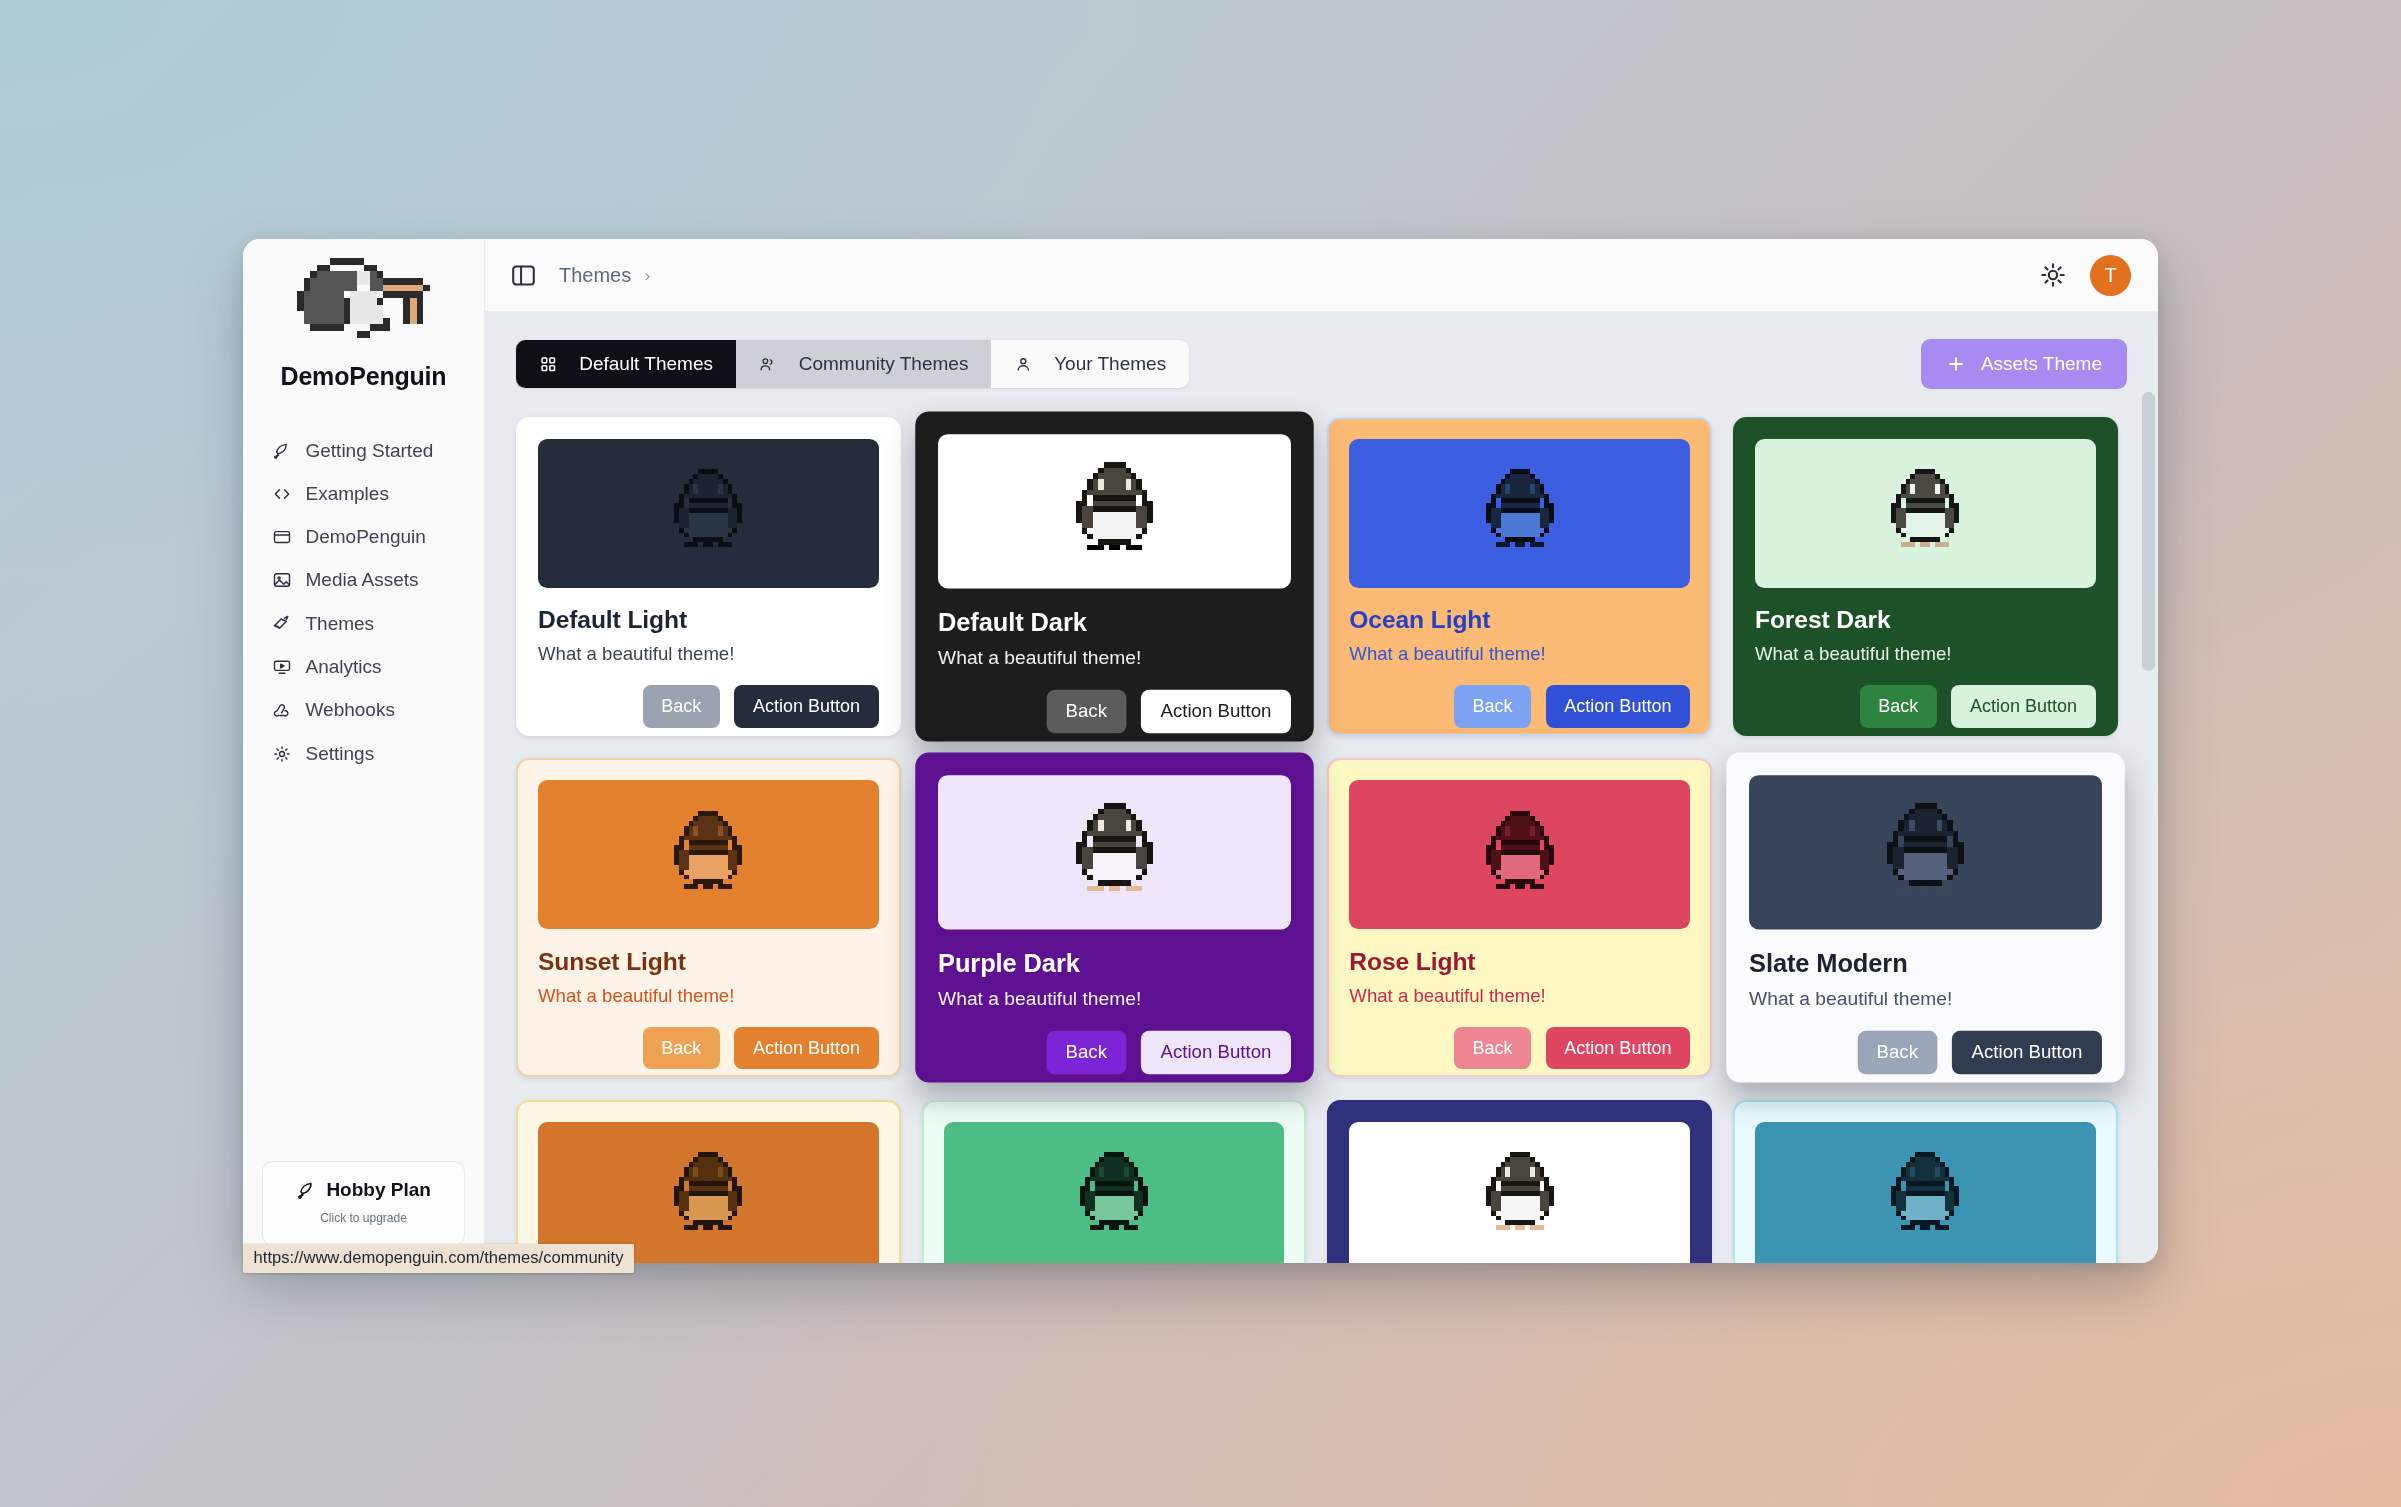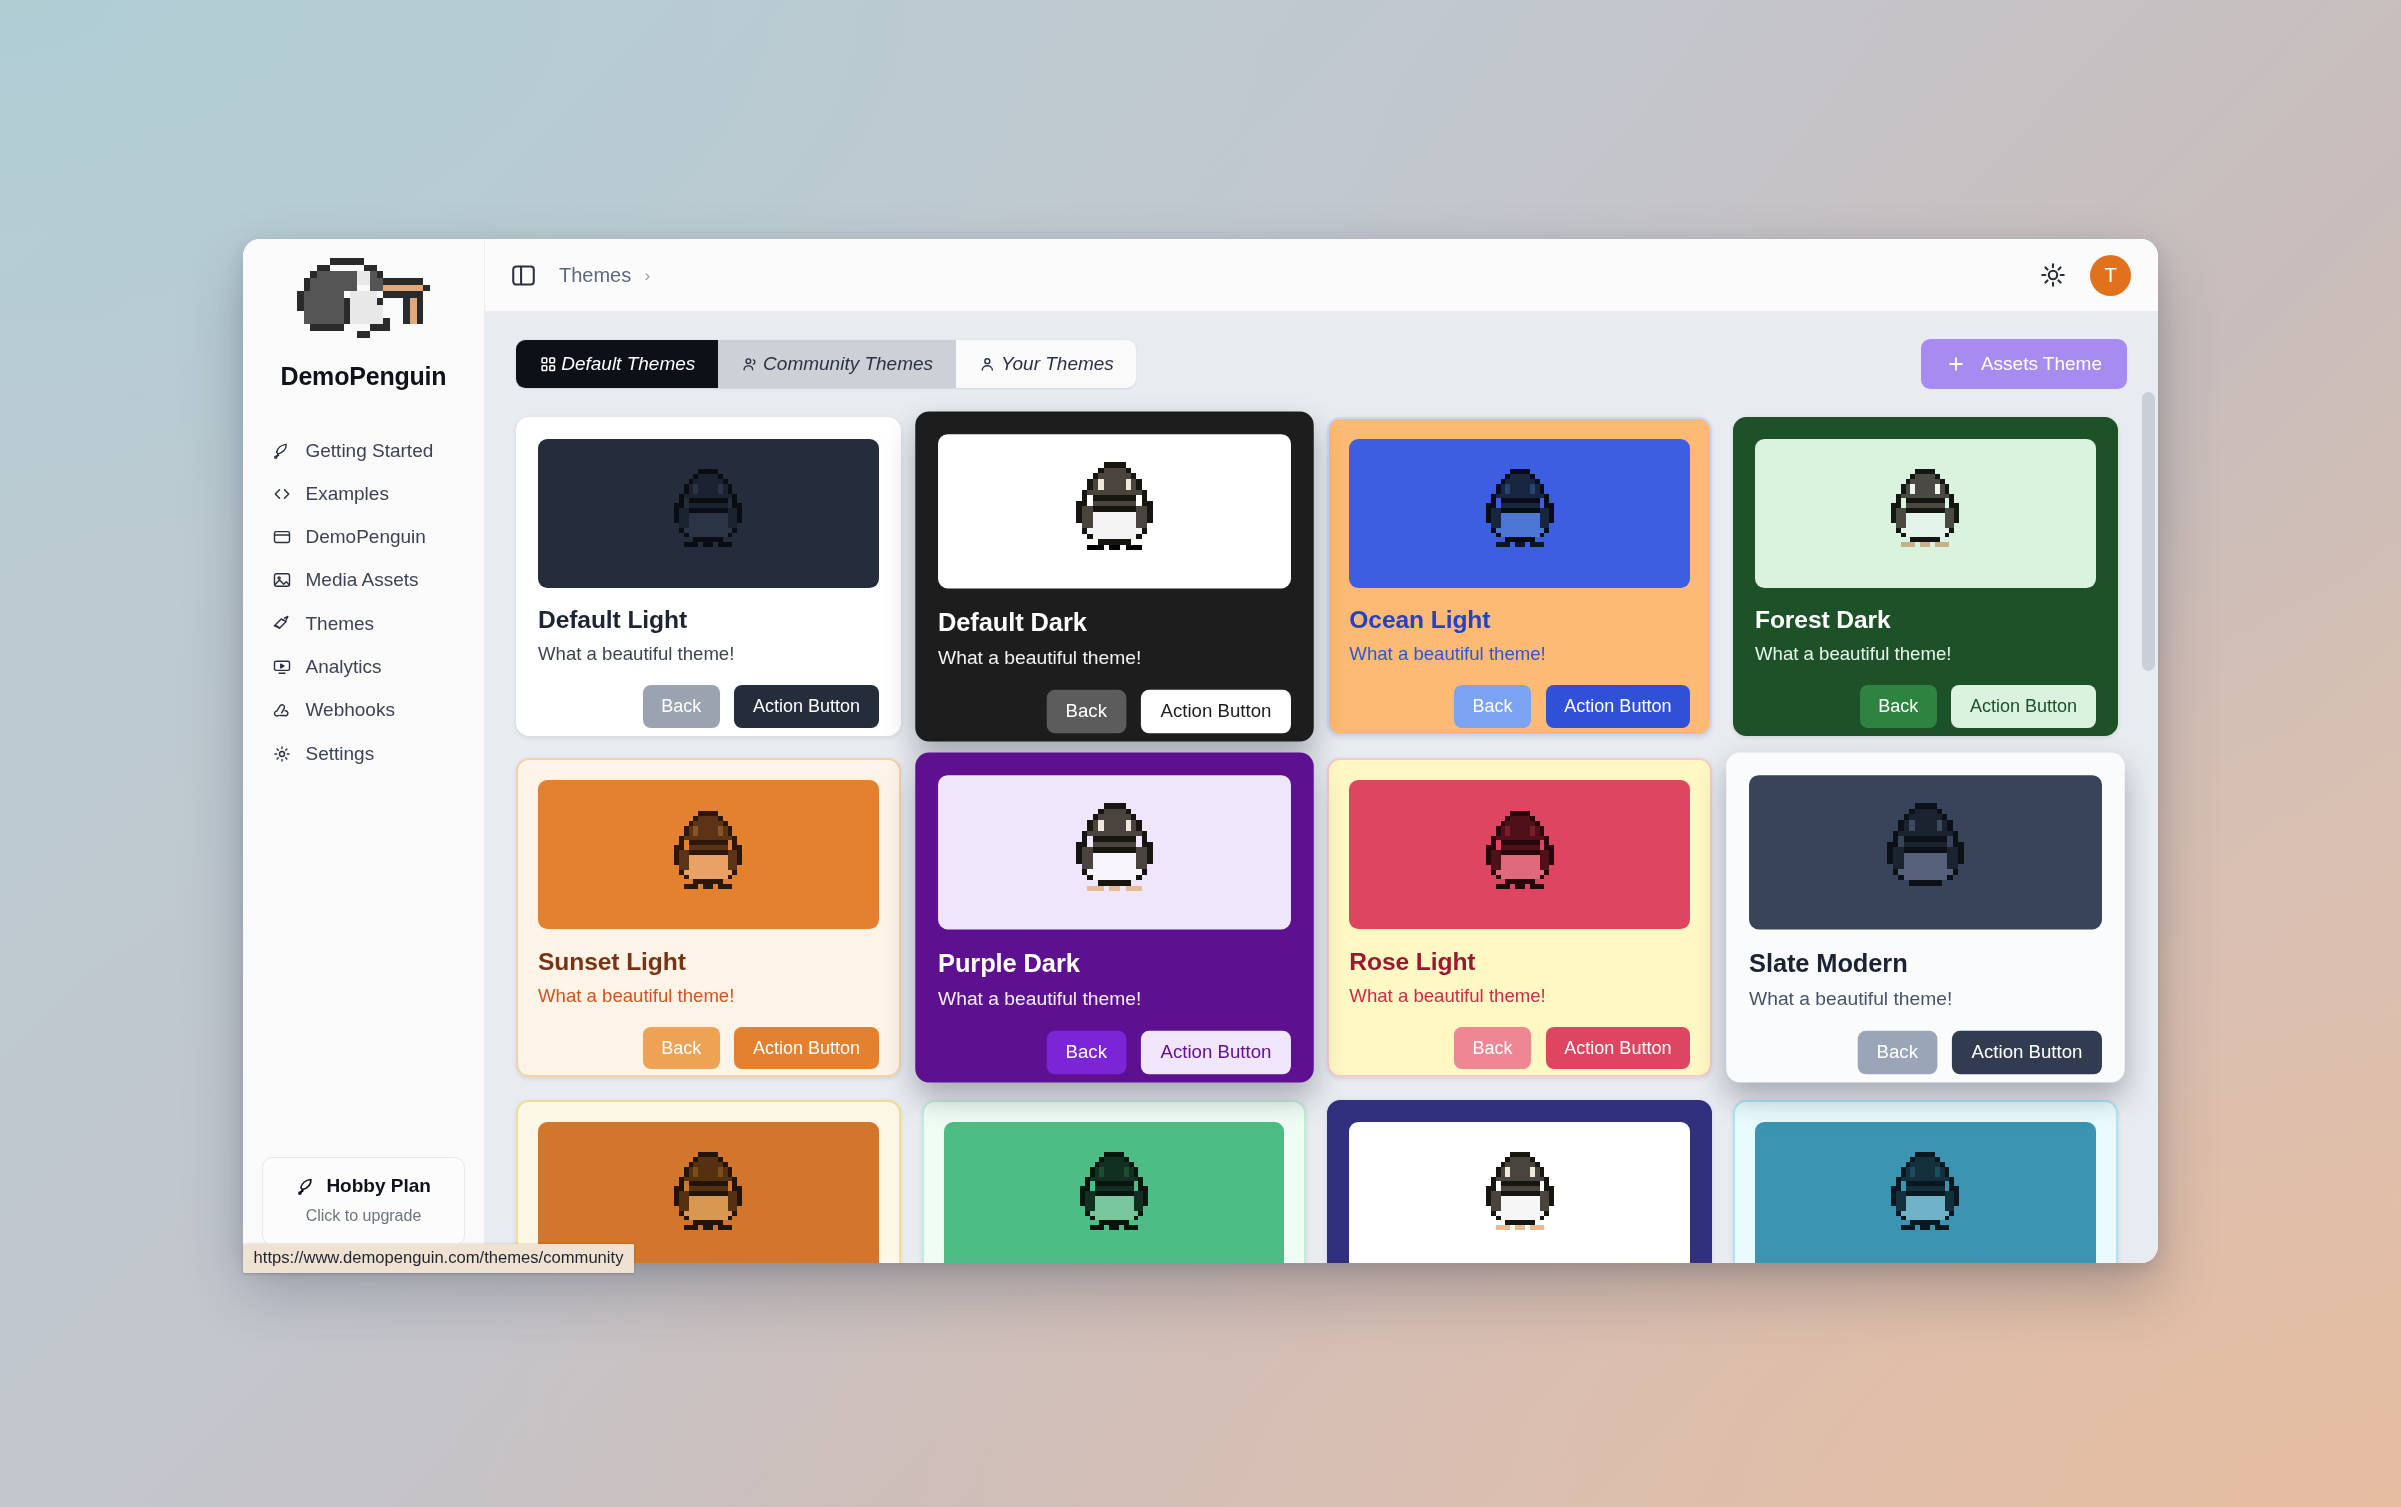--- a/index.html
+++ b/index.html
@@ -49,21 +49,21 @@
   .plan-box {
     position: absolute; left: 18.6px; right: 18.6px; bottom: 17.3px;
     border: 1.3px solid #e7e8ec; border-radius: 10.6px;
     background: #fcfcfd; padding: 17.3px 6.7px 20px;
     text-align: center; cursor: pointer;
   }
   .plan-title {
     display: flex; align-items: center; justify-content: center; gap: 9.3px;
     font-size: 19px; font-weight: bold; color: #10121a;
   }
-  .plan-sub { margin-top: 9.3px; font-size: 16px; color: #6b7385; }
+  .plan-sub { margin-top: 9.3px; font-size: 12px; color: #6b7385; }
 
   
   #main { flex: 1; display: flex; flex-direction: column; min-width: 0; }
   #topbar {
     height: 73px; background: #fbfbfc;
     border-bottom: 1.3px solid #ededf0;
     display: flex; align-items: center;
     padding: 0 27px 0 24px; flex-shrink: 0;
   }
   .panel-icon { width: 29px; height: 29px; cursor: pointer; }
@@ -85,23 +85,23 @@
   }
   #tabsrow {
     display: flex; align-items: center;
     padding: 27px 31px 0 31px;
   }
   .tabs {
     display: flex; border-radius: 9.3px; overflow: hidden;
     background: #fafafb; box-shadow: 0 0.7px 2px rgba(20,25,40,0.10);
   }
   .tab {
-    display: flex; align-items: center; gap: 4px;
+    display: flex; align-items: center; gap: 22px;
     padding: 13.3px 22.6px; font-size: 19px;
-    color: #2b3243; cursor: pointer; white-space: nowrap; font-style: italic;
+    color: #2b3243; cursor: pointer; white-space: nowrap;
   }
   .tab.active { background: #0d1117; color: #ffffff; }
   .tab.hover { background: #cdd1d7; color: #2b3243; }
   .tab-ico { width: 18.6px; height: 18.6px; flex-shrink: 0; }
   .create-btn {
     margin-left: auto;
     display: flex; align-items: center; gap: 14.6px;
     background: #a78bf0; color: #fff;
     border: none; border-radius: 9.3px;
     padding: 14px 25px; font-size: 19px;

